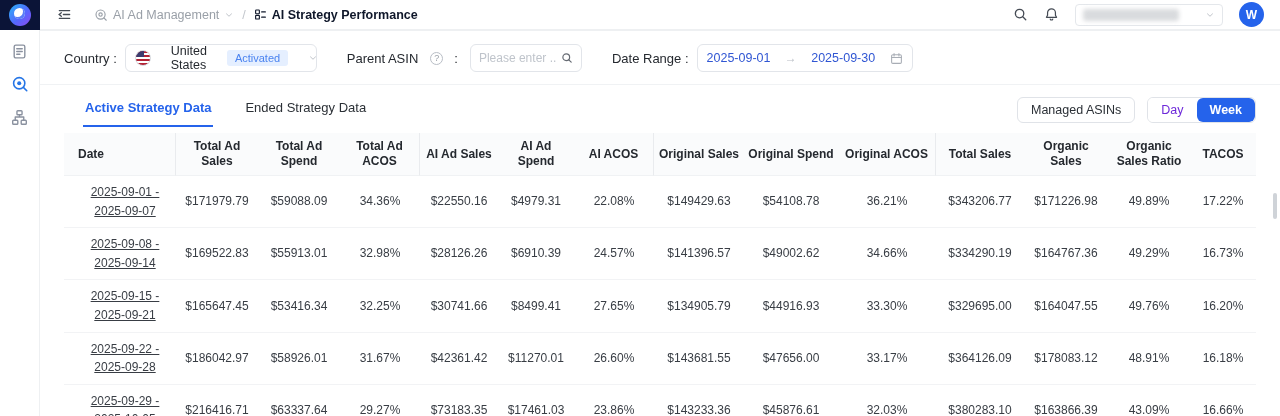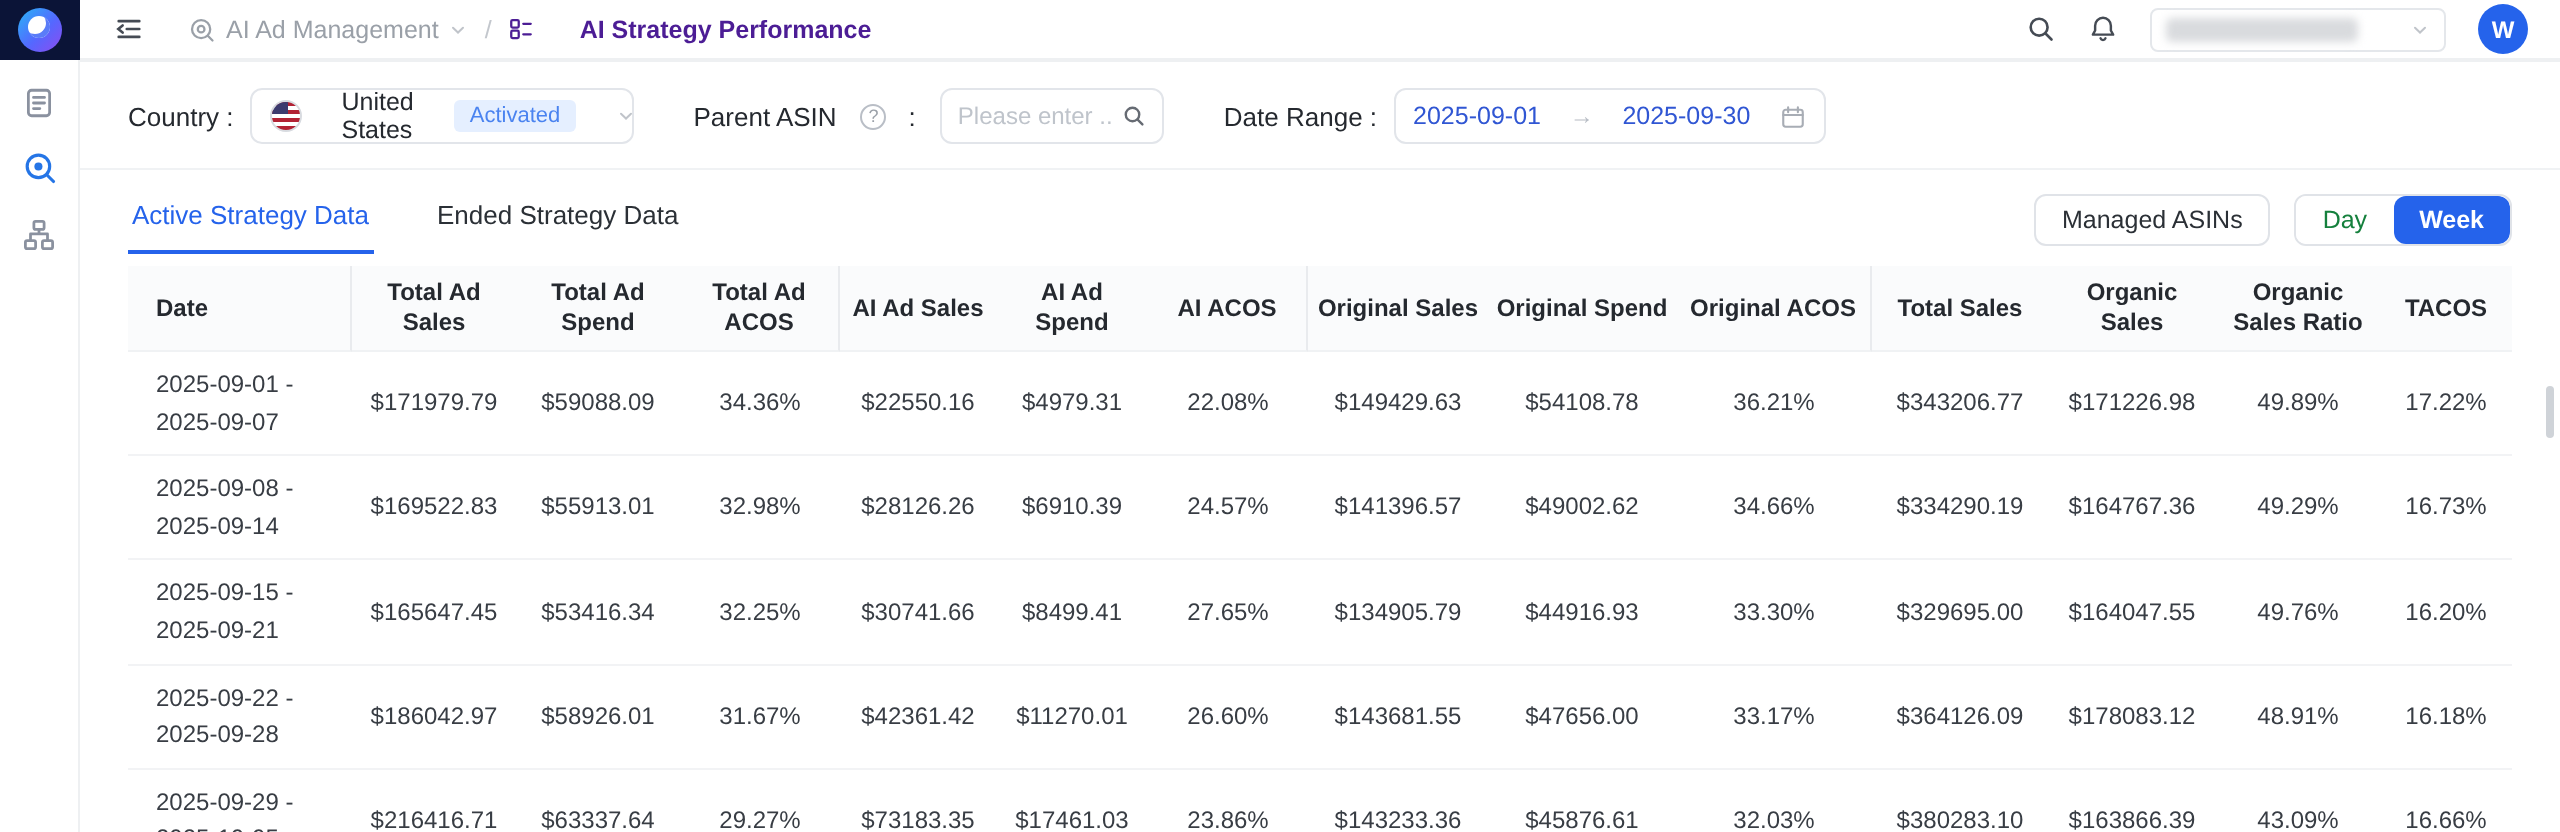--- a/index.html
+++ b/index.html
@@ -10,21 +10,21 @@
   
   .topbar { height:30px; display:flex; align-items:center; background:#fff; border-bottom:1px solid #eef0f2; flex:0 0 30px; }
   .logo-box { width:40px; height:30px; background:#0b1437; display:flex; align-items:center; justify-content:center; }
   .logo-circle { width:22px; height:22px; border-radius:50%; background:linear-gradient(135deg,#29b6f6 0%,#5468ff 55%,#8e4bf0 100%); position:relative; }
   .logo-circle::after { content:""; position:absolute; left:5px; top:4px; width:11px; height:11px; border-radius:50%; background:#fff; box-shadow:inset -2px -2px 0 #5a7cf8; }
   .tb-left { display:flex; align-items:center; gap:10px; padding-left:17px; }
   .icon-btn { display:flex; align-items:center; justify-content:center; color:#454b54; cursor:pointer; background:none; border:none; }
   .crumb { display:flex; align-items:flex-start; gap:6px; margin-left:12px; font-size:12.5px; }
   .crumb-muted { color:#9aa0a8; display:flex; align-items:center; gap:5px; }
   .crumb-sep { color:#c3c7cd; margin:0 2px; }
-  .crumb-current { color:#4c1d95; font-weight:700; display:flex; align-items:center; gap:23px; }
+  .crumb-current { color:#0f172a; font-weight:700; display:flex; align-items:center; gap:5px; }
   .tb-right { margin-left:auto; display:flex; align-items:center; gap:16px; padding-right:16px; }
   .account-select { width:148px; height:22px; border:1px solid #e4e7eb; border-radius:4px; display:flex; align-items:center; padding:0 7px; gap:6px; background:#fff; cursor:pointer; }
   .blur-blob { width:96px; height:12px; border-radius:3px; background:#d9dbde; filter:blur(2px); }
   .account-select .chev { margin-left:auto; color:#c0c4ca; }
   .avatar { width:25px; height:25px; border-radius:50%; background:#2563eb; color:#fff; font-size:12px; font-weight:700; display:flex; align-items:center; justify-content:center; }
 
   
   .body-row { flex:1; display:flex; min-height:0; }
   .sidebar { width:40px; border-right:1px solid #eef0f2; background:#fff; display:flex; flex-direction:column; align-items:center; padding-top:9px; gap:9px; flex:0 0 40px; }
   .side-icon { width:24px; height:24px; display:flex; align-items:center; justify-content:center; color:#8a919f; border-radius:5px; cursor:pointer; }
@@ -50,35 +50,35 @@
   .asin-input .icon-btn { color:#666b73; }
   .gap-lg { width:14px; }
   .date-range { width:216px; justify-content:space-between; gap:6px; }
   .date-val { font-size:12.5px; color:#3056d3; }
   .range-arrow { color:#b9bec6; font-size:12px; }
   .cal-icon { color:#a8adb5; display:flex; }
 
   
   .tabs-row { display:flex; align-items:center; padding:10px 24px 0; height:40px; }
   .tab { font-size:13px; color:#2b3036; padding:6px 2px 10px; margin-right:30px; cursor:pointer; border-bottom:2px solid transparent; }
-  .tab.active { color:var(--accent); font-weight:400; border-bottom:2px solid var(--accent); }
+  .tab.active { color:var(--accent); font-weight:700; border-bottom:2px solid var(--accent);margin-left:19px; }
   .tabs-right { margin-left:auto; display:flex; align-items:flex-end; gap:12px; }
   .btn-outline { border:1px solid #e0e3e8; background:#fff; border-radius:6px; padding:5px 13px; font-size:12.5px; color:#2b3036; cursor:pointer; font-family:inherit; }
   .segmented { display:flex; border:1px solid #e0e3e8; border-radius:6px; background:#fff; overflow:hidden; }
-  .seg { padding:5px 13px; font-size:12.5px; color:#15803d; cursor:pointer; background:#fff; border:none; font-family:inherit; }
+  .seg { padding:5px 13px; font-size:12.5px; color:#6d28d9; cursor:pointer; background:#fff; border:none; font-family:inherit; }
   .seg.selected { background:var(--accent); color:#fff; border-radius:6px; font-weight:700; }
 
   
   .table-wrap { margin:8px 24px 0; position:relative; }
   table { width:100%; border-collapse:separate; border-spacing:0; table-layout:fixed; }
   th { background:#fafbfc; font-size:12px; font-weight:700; color:#25292f; padding:6px 4px; height:38px; vertical-align:middle; border-bottom:1px solid #f0f2f4; line-height:1.25; }
   th.group-end { border-right:1px solid #e9ebee; }
   th:first-child { text-align:left; padding-left:14px; }
   td { font-size:12px; color:#383d44; text-align:center; padding:7px 4px; border-bottom:1px solid #f2f3f5; line-height:1.55; }
-  td.date-cell { text-align:left; padding-left:14px; color:#383d44; }
+  td.date-cell { text-align:center; padding-left:14px; color:#383d44;text-decoration:underline; }
   .scroll-thumb { position:absolute; right:3px; top:163px; width:4px; height:26px; border-radius:2px; background:#cfd3d8; cursor:pointer; }
 
   svg { display:block; }
 </style>
 </head>
 <body>
 
 <div class="app">
 
   <div class="topbar">

